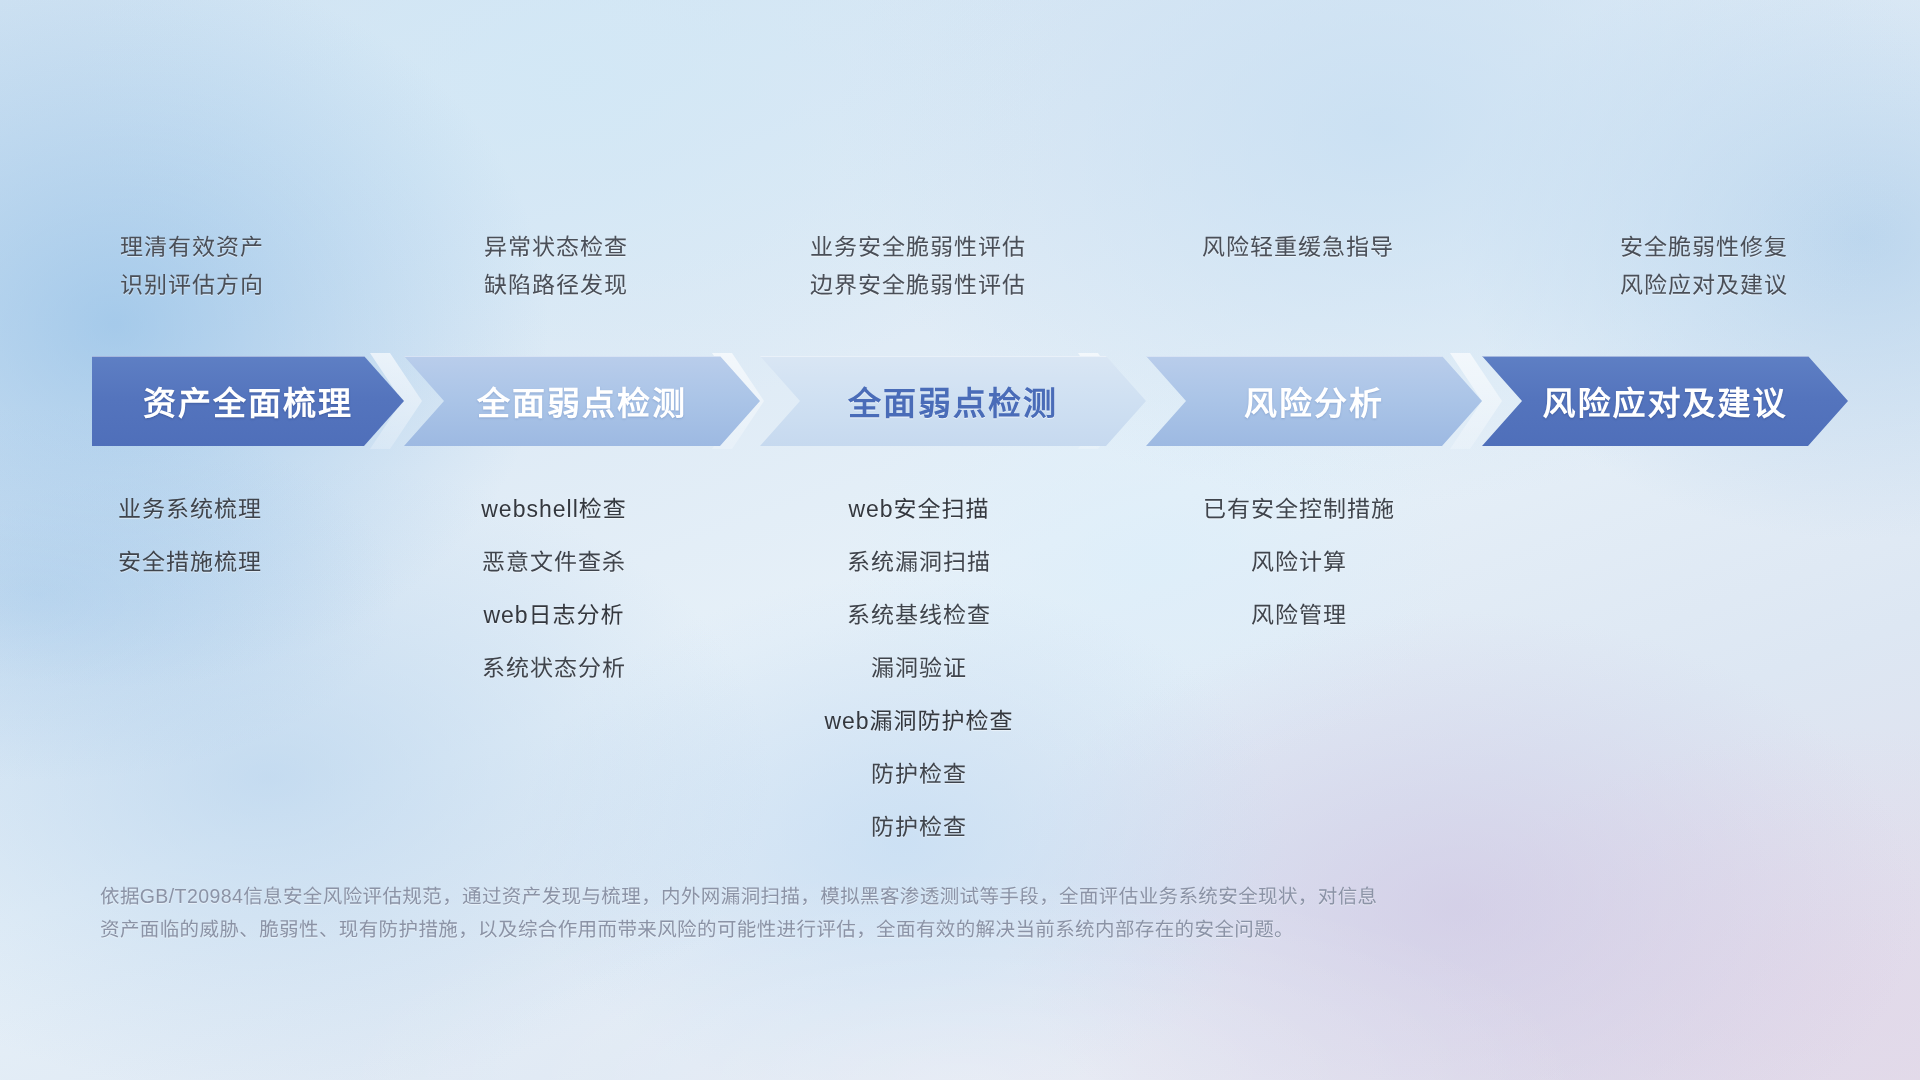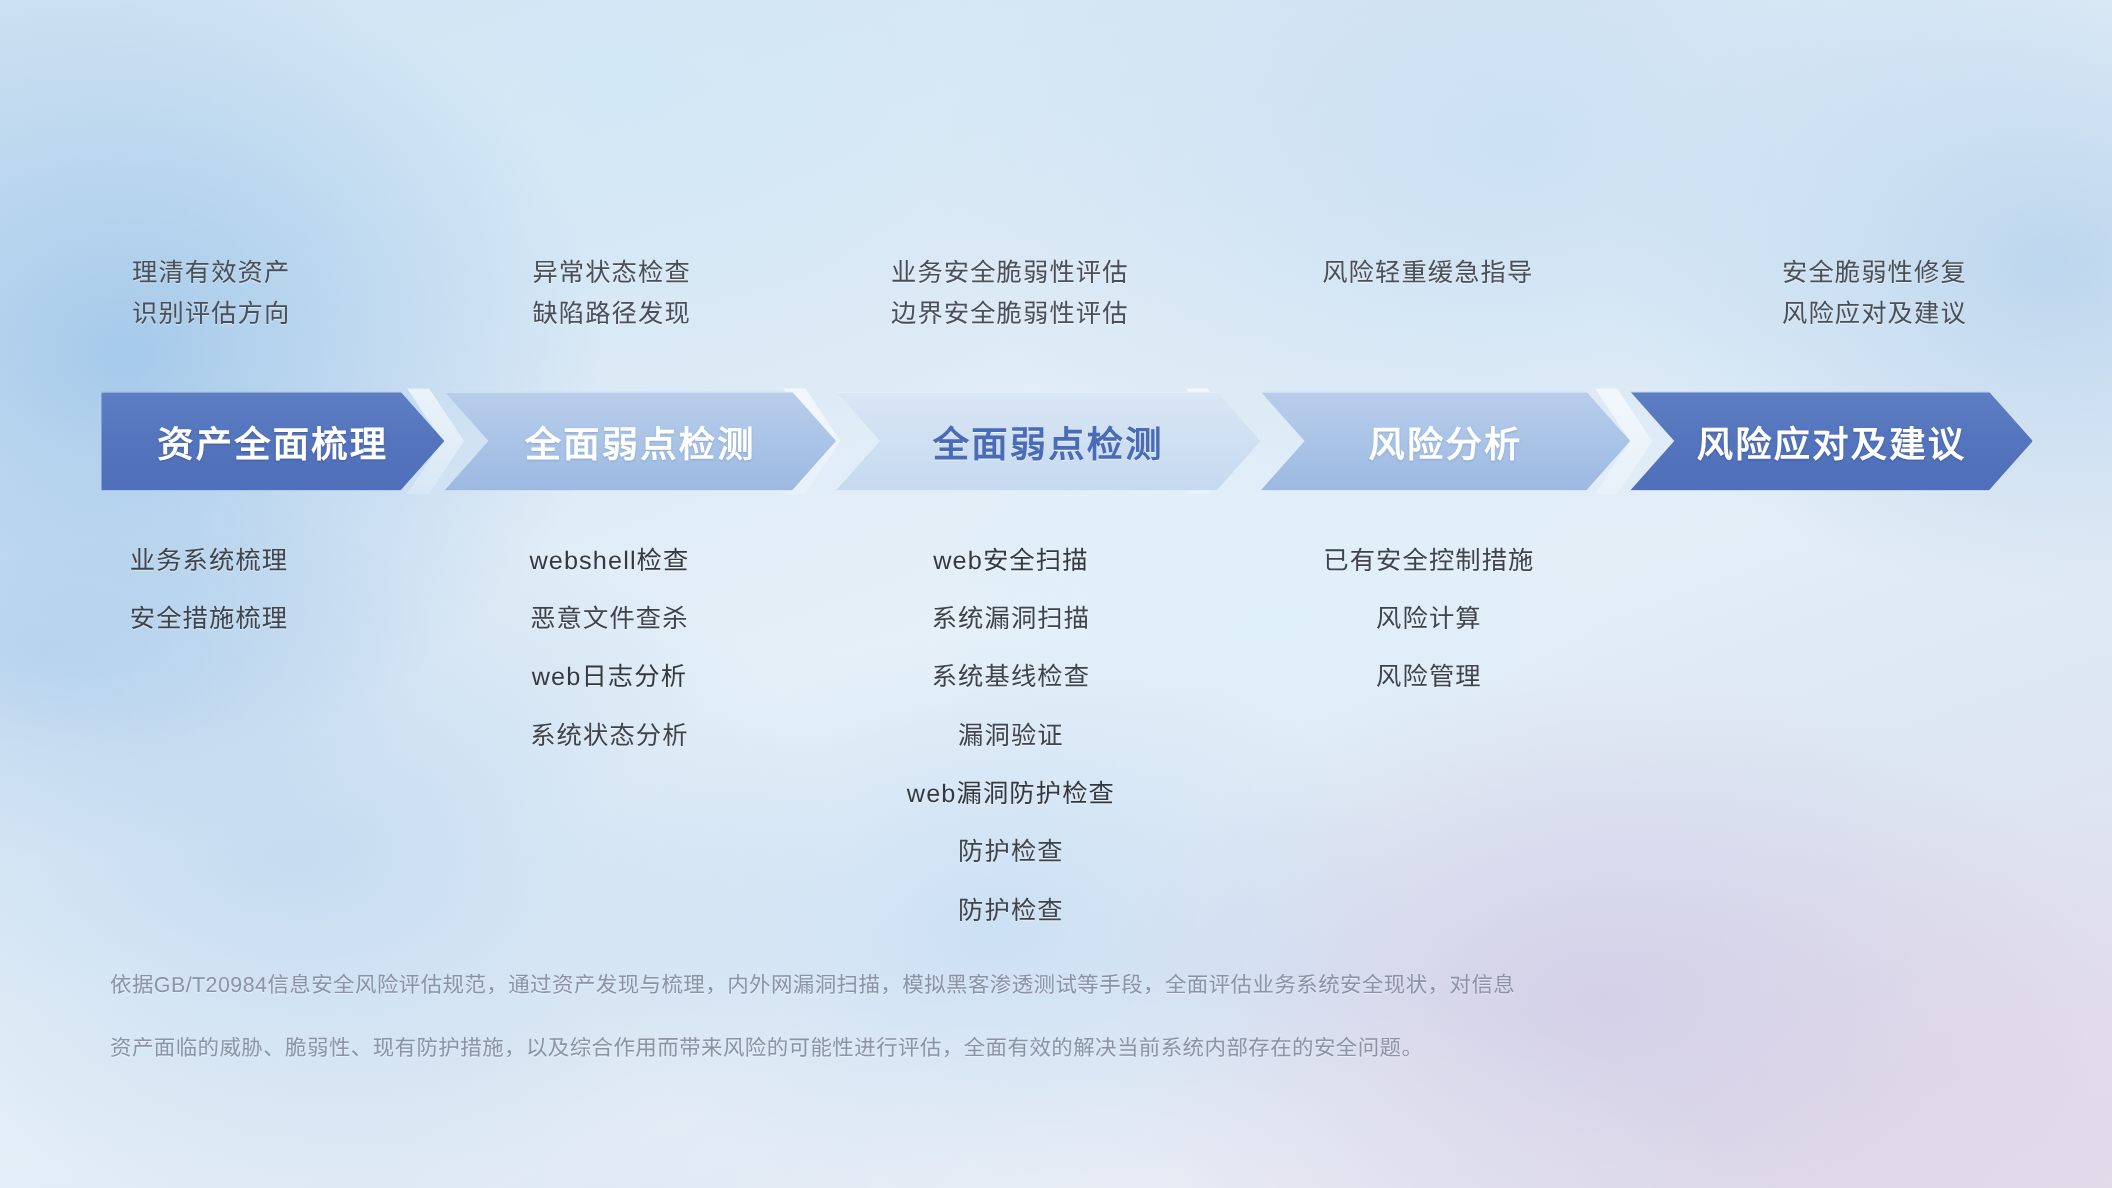--- a/index.html
+++ b/index.html
@@ -87,21 +87,21 @@
   }
   .bot-cell .ln{ white-space:nowrap; }
   .bot-cell .ln.strong{ font-weight:normal; color:#34383f; }
 
   
   .footer{
     position:absolute; left:100px; top:880px; width:1540px;
     color:#8b93a6; font-size:19.5px; line-height:33px; letter-spacing:0.4px;
     text-shadow:0 1px 1px rgba(255,255,255,0.5);
   }
-  .footer .l2{ display:block;margin-top:24px; }
+  .footer .l2{ display:block; }
 </style>
 </head>
 <body>
 
 <div id="canvas">
   <div id="content">
 
     <div class="top-row">
       <div class="col" style="width:384px">
         <div class="top-cell">

